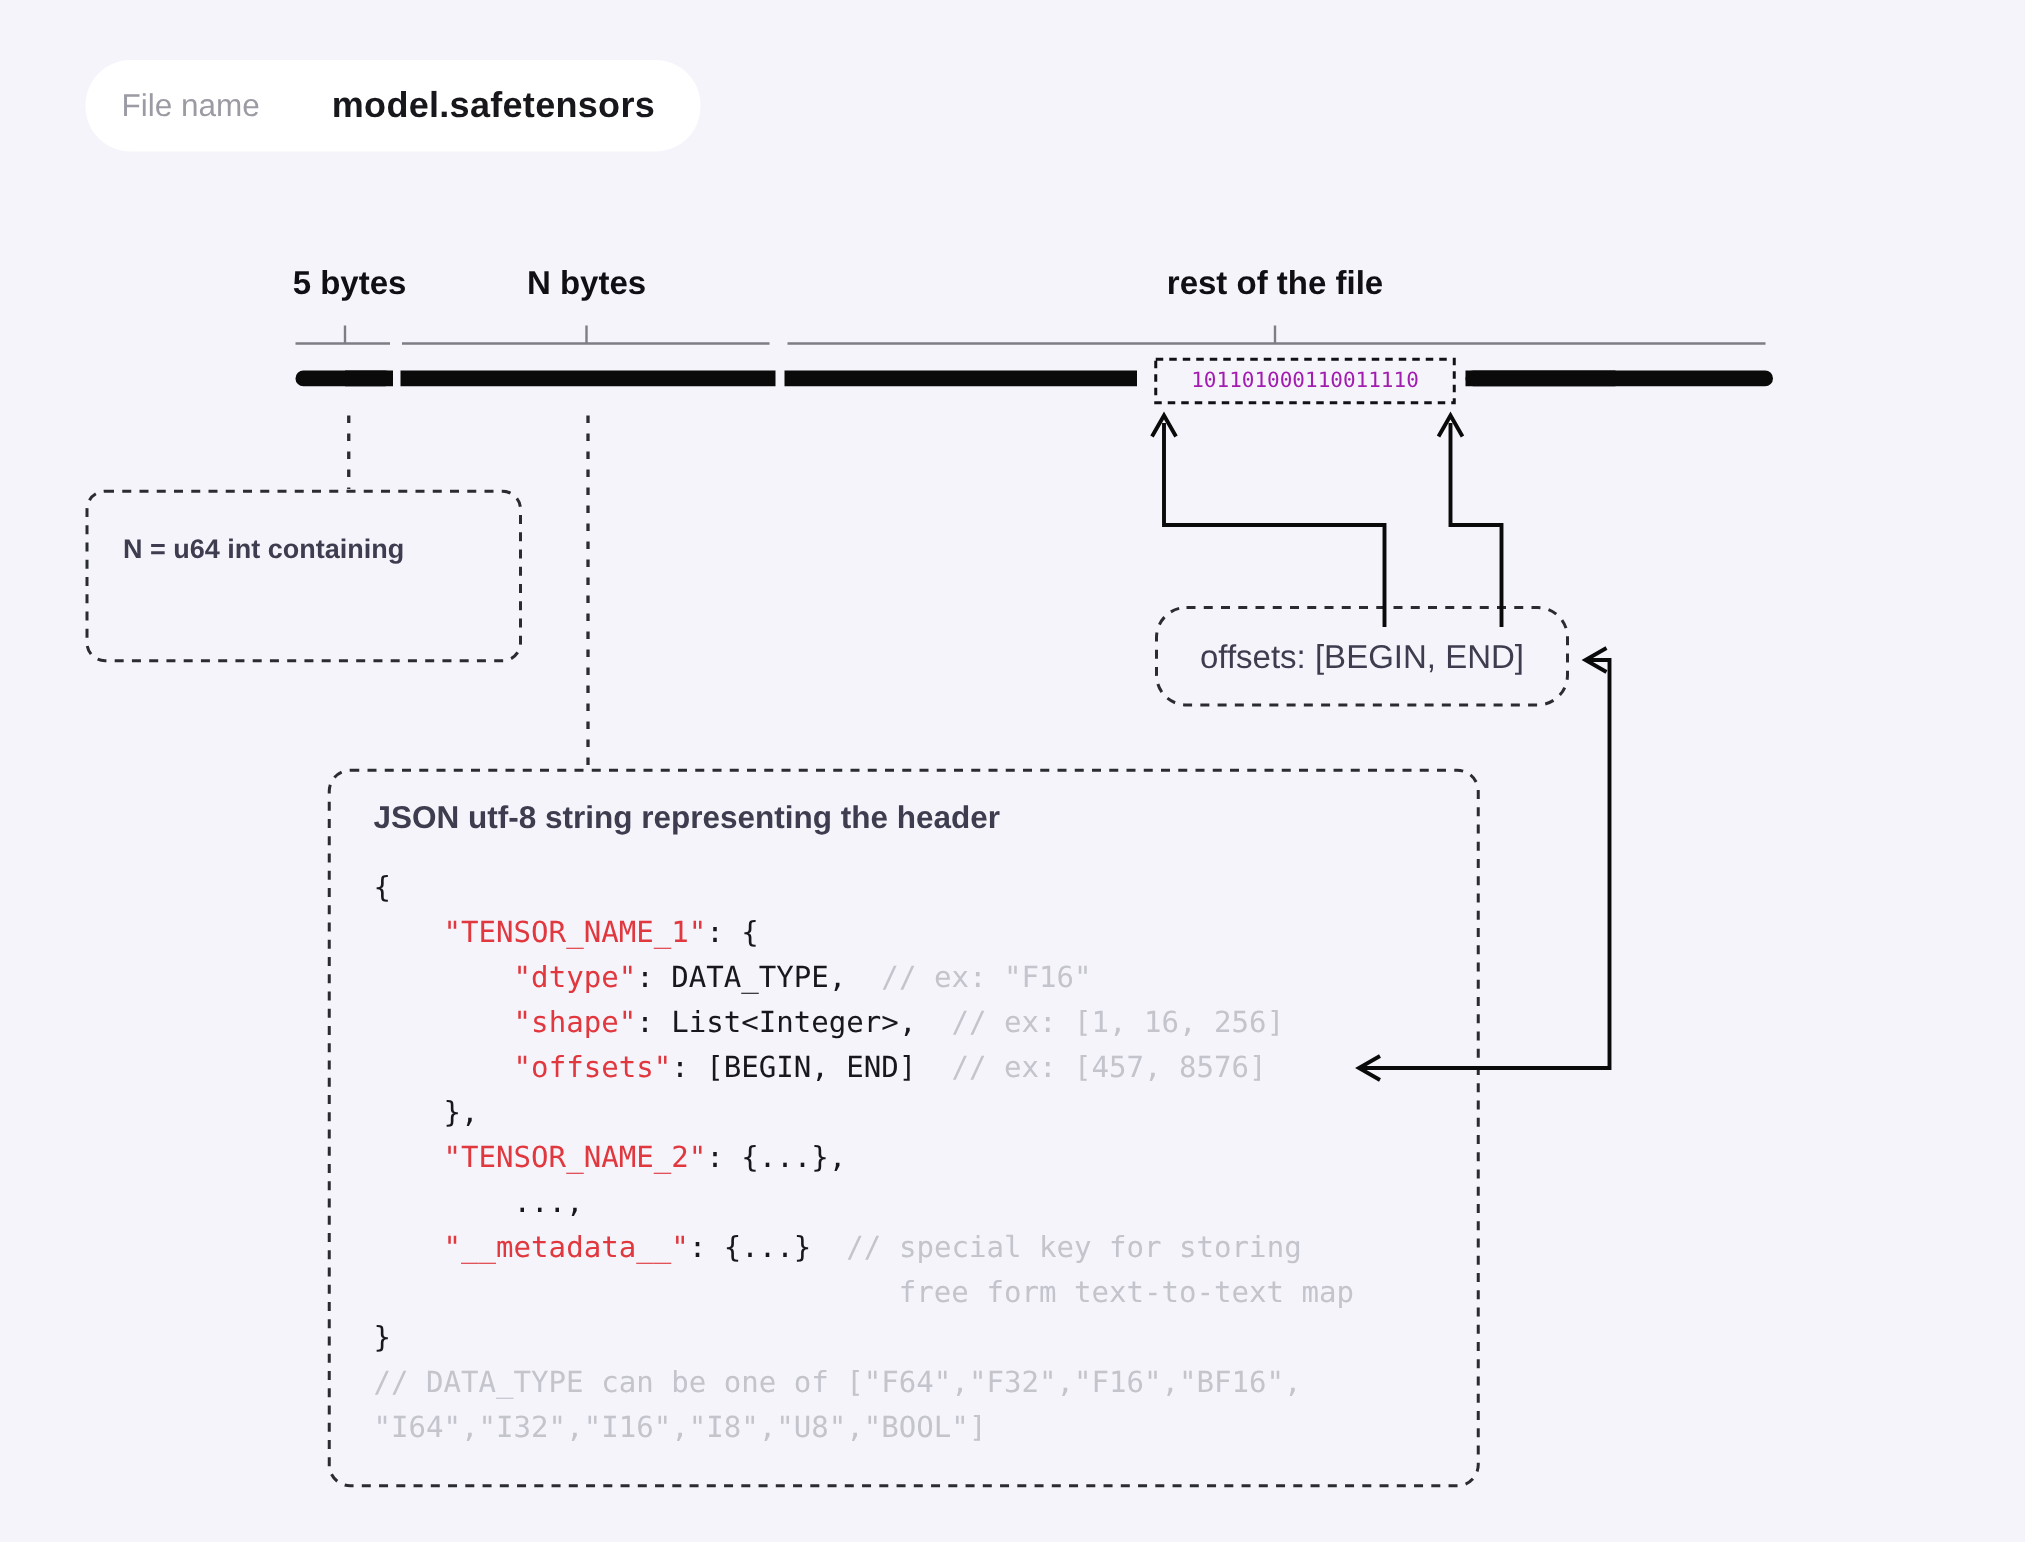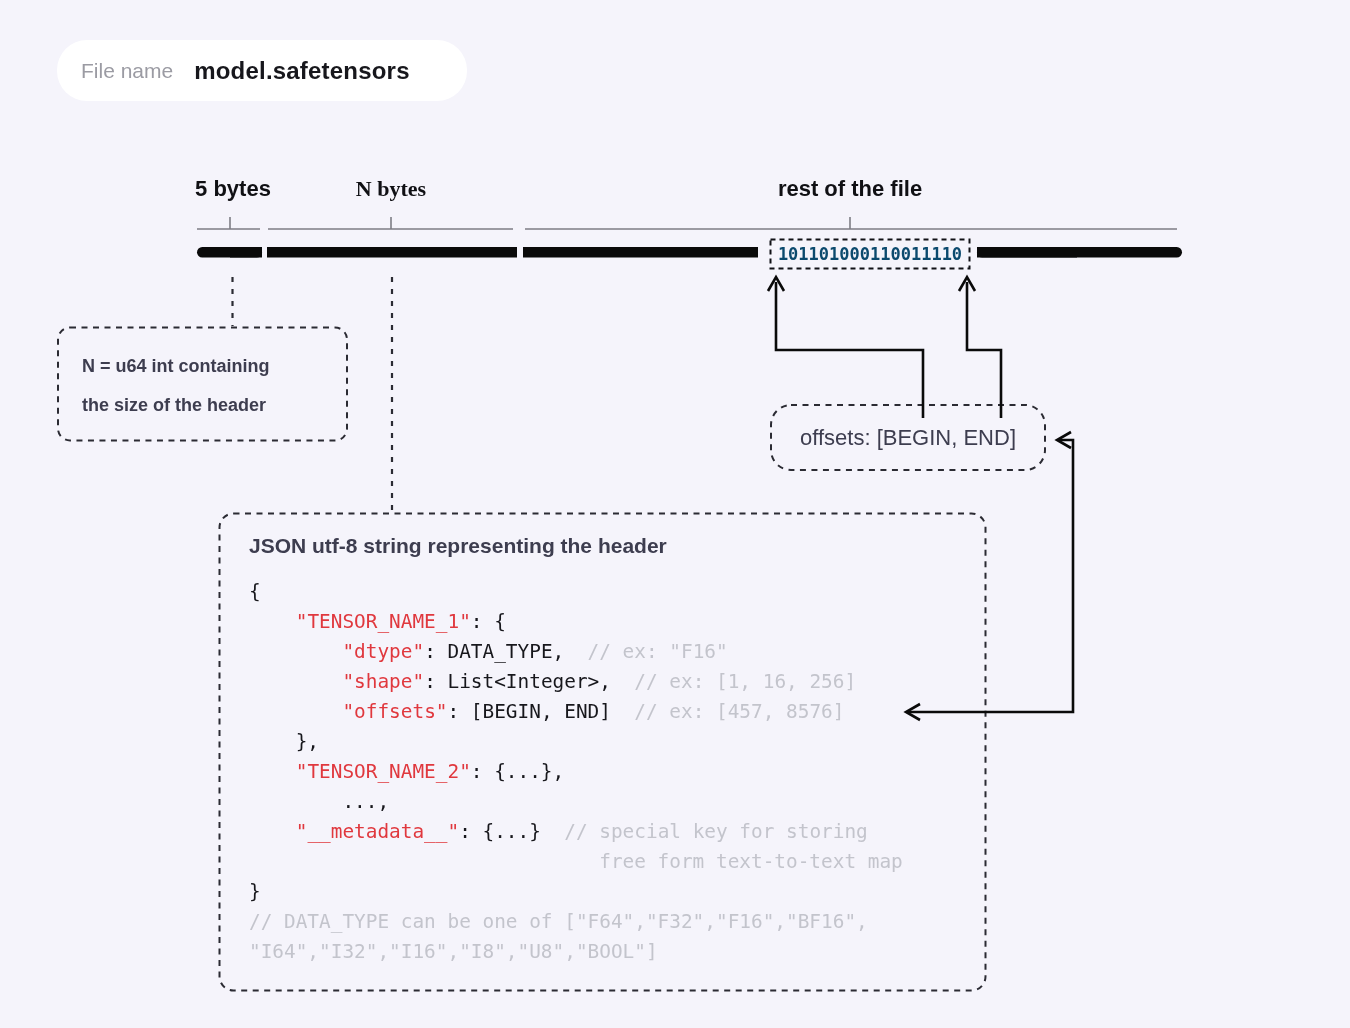--- a/index.html
+++ b/index.html
@@ -4,44 +4,44 @@
 <style>
   * { margin:0; padding:0; box-sizing:border-box; }
   html,body { width:1350px; height:1028px; }
   body {
     background:#f5f4fb;
     font-family:"Liberation Sans", sans-serif;
     position:relative;
     overflow:hidden;
     color:#17171c;
   }
-  .abs { position:absolute; }
+  .abs { position:absolute;gap:48px; }
 
   
   .file-pill {
     left:57px; top:40px; width:410px; height:61px;
     background:#ffffff; border-radius:30px;
     display:flex; align-items:center;
     padding-left:24px;
   }
   .file-pill .label { font-size:21px; color:#9b9ba3; }
-  .file-pill .value { font-size:24px; font-weight:bold; color:#17171c; margin-left:21px; letter-spacing:0.2px;}
+  .file-pill .value { font-size:24px; font-weight:bold; color:#17171c; letter-spacing:0.2px;}
 
   
   .seg-label {
     top:176px; transform:translateX(-50%);
     font-size:22px; font-weight:bold; color:#101014; white-space:nowrap;
   }
 
   
   .binary-text {
     left:770px; top:239px; width:200px; height:30px;
     display:flex; align-items:center; justify-content:center;
     font-family:"DejaVu Sans Mono", monospace;
-    font-size:17px; font-weight:bold; color:#0c4a6e; letter-spacing:0px;
+    font-size:14px; font-weight:normal; color:#a21caf; letter-spacing:0px;
     white-space:nowrap;
   }
 
   
   .u64-text {
     left:82px; top:347px; width:260px;
     font-size:18px; font-weight:bold; color:#3d3d4f; line-height:39px;
     white-space:nowrap;
   }
   .offsets-text {
@@ -116,26 +116,25 @@
     <polyline points="920,704 906,712 920,720"></polyline>
   </g>
 </svg>
 
 <div class="abs file-pill">
   <span class="label">File name</span>
   <span class="value">model.safetensors</span>
 </div>
 
 <div class="abs seg-label" style="left:233px;">5 bytes</div>
-<div class="abs seg-label" style="left:391px;font-family:Liberation Serif, serif;">N bytes</div>
+<div class="abs seg-label" style="left:391px;">N bytes</div>
 <div class="abs seg-label" style="left:850px;text-align:right;">rest of the file</div>
 
 <div class="abs binary-text">101101000110011110</div>
 
 <div class="abs u64-text">
   <div>N = u64 int containing</div>
-  <div>the size of the header</div>
 </div>
 
 <div class="abs offsets-text">offsets: [BEGIN, END]</div>
 
 <div class="abs json-title">JSON utf-8 string representing the header</div>
 <pre class="abs json-code"><div><span class="tok-dark">{</span></div><div><span class="tok-dark">    </span><span class="tok-red">"TENSOR_NAME_1"</span><span class="tok-dark">: {</span></div><div><span class="tok-dark">        </span><span class="tok-red">"dtype"</span><span class="tok-dark">: DATA_TYPE,</span><span class="tok-gray">  // ex: "F16"</span></div><div><span class="tok-dark">        </span><span class="tok-red">"shape"</span><span class="tok-dark">: List&lt;Integer&gt;,</span><span class="tok-gray">  // ex: [1, 16, 256]</span></div><div><span class="tok-dark">        </span><span class="tok-red">"offsets"</span><span class="tok-dark">: [BEGIN, END]</span><span class="tok-gray">  // ex: [457, 8576]</span></div><div><span class="tok-dark">    },</span></div><div><span class="tok-dark">    </span><span class="tok-red">"TENSOR_NAME_2"</span><span class="tok-dark">: {...},</span></div><div><span class="tok-dark">        ...,</span></div><div><span class="tok-dark">    </span><span class="tok-red">"__metadata__"</span><span class="tok-dark">: {...}</span><span class="tok-gray">  // special key for storing</span></div><div><span class="tok-gray">                              free form text-to-text map</span></div><div><span class="tok-dark">}</span></div><div><span class="tok-gray">// DATA_TYPE can be one of ["F64","F32","F16","BF16",</span></div><div><span class="tok-gray">"I64","I32","I16","I8","U8","BOOL"]</span></div></pre>
 
 </body></html>

